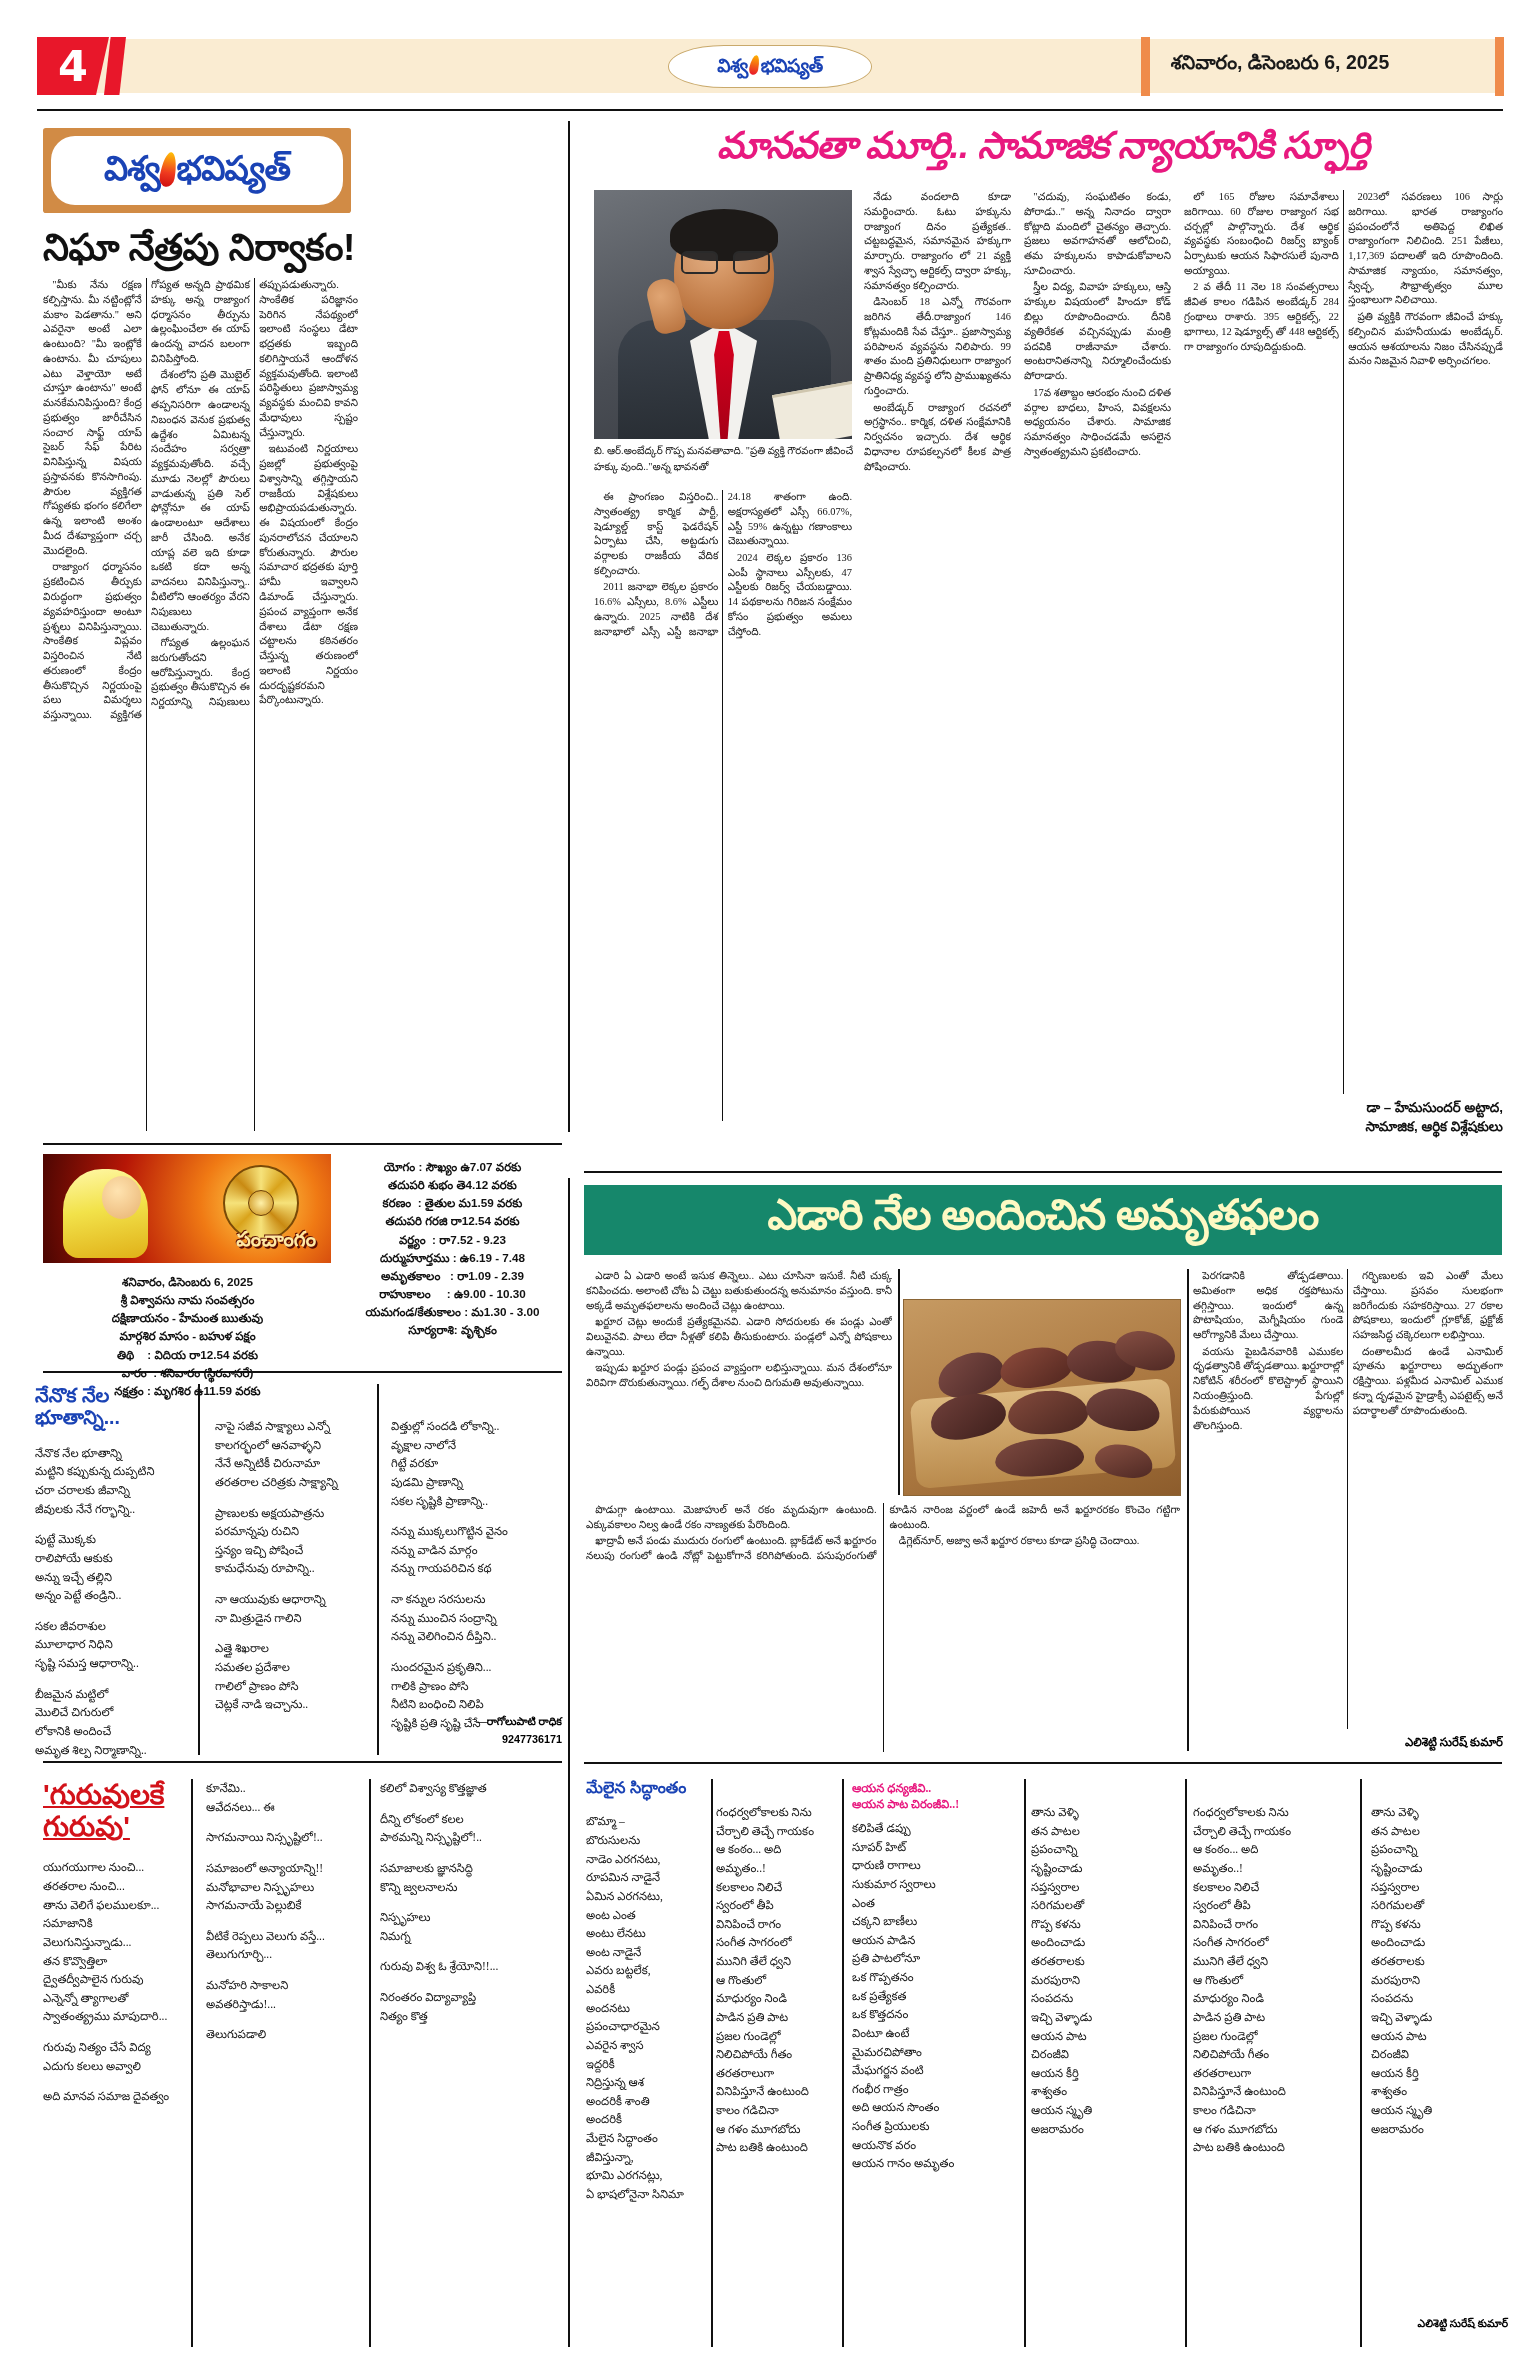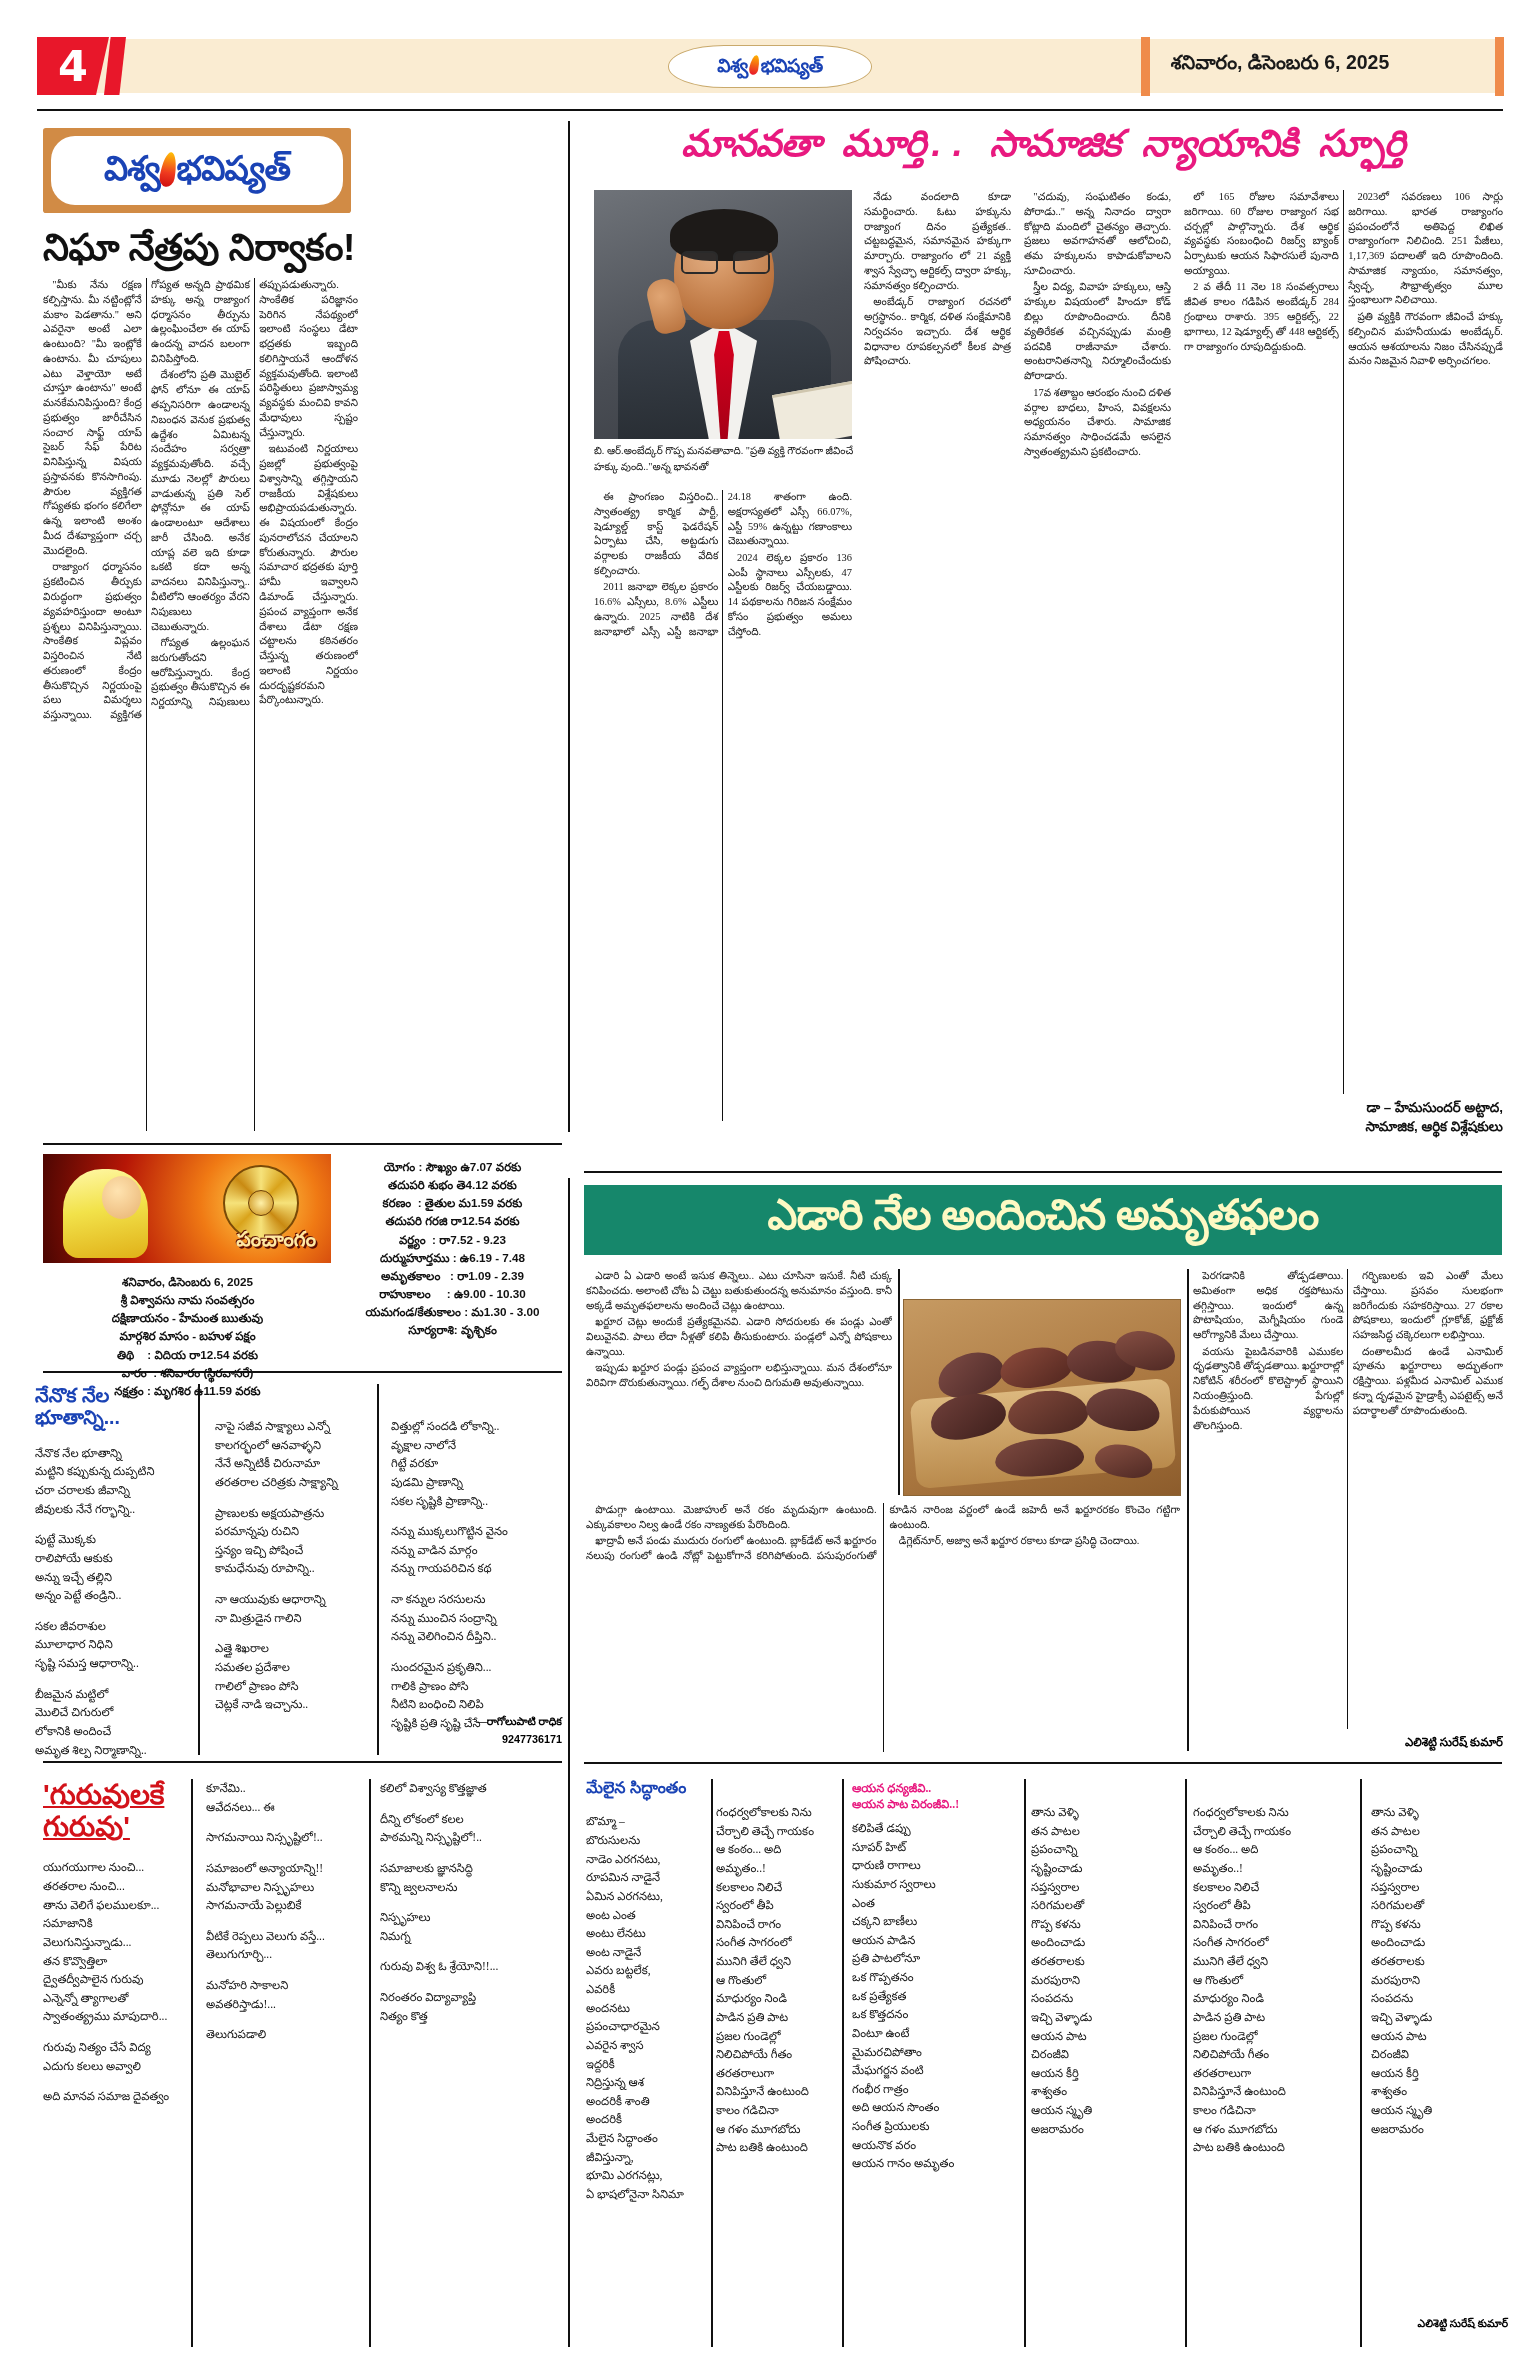--- a/index.html
+++ b/index.html
@@ -98,21 +98,21 @@
     text-align:justify; text-justify:inter-word;
     font-family:"Liberation Serif",serif;
     overflow:hidden;
   }
   .body-col p { margin-bottom:1.9px; text-indent:9.3px; }
 
   
   .pink-head {
     position:absolute; left:584px; top:126px; width:918px;
     font-size:37px; font-weight:bold; color:#e8197f; line-height:1.1;
-    font-family:Liberation Mono, monospace;
+    font-family:Liberation Sans, sans-serif;
     font-style:italic; letter-spacing:-0.9px; text-align:center;
   }
 
   
   .amb-photo {
     position:absolute; left:594px; top:190px; width:258px; height:249px;
     background:linear-gradient(160deg,#6f7379,#4a4e55 55%,#393c42);
     overflow:hidden;
   }
   .amb-head {
@@ -300,20 +300,21 @@
     <div class="amb-hair"></div>
     <div class="amb-glass"></div>
     <div class="amb-hand"></div>
     <div class="amb-book"></div>
   </div>
   <div class="tiny-col" id="amb-caption" style="left:594px; top:443px; width:260px; height:37px; font-size:10.2px;">బి. ఆర్.అంబేద్కర్ గొప్ప మనవతావాది. "ప్రతి వ్యక్తి గౌరవంగా జీవించే హక్కు వుంది.."అన్న భావనతో</div>
 
   <div class="body-col" id="amb-c1" style="left:590px; top:190px; width:0px;"></div>
   <div class="body-col" id="amb-col1" style="left:864px; top:190px; width:147px; height:932px;">
       <p>నేడు వందలాది కూడా సమర్థించారు. ఓటు హక్కును రాజ్యాంగ దినం ప్రత్యేకత.. చట్టబద్ధమైన, సమానమైన హక్కుగా మార్చారు. రాజ్యాంగం లో 21 వ్యక్తి శ్వాస స్వేచ్ఛా ఆర్టికల్స్ ద్వారా హక్కు, సమానత్వం కల్పించారు.</p>
+      <p>డిసెంబర్ 18 ఎన్నో గౌరవంగా జరిగిన తేదీ.రాజ్యాంగ 146 కోట్లమందికి సేవ చేస్తూ.. ప్రజాస్వామ్య పరిపాలన వ్యవస్థను నిలిపారు. 99 శాతం మంది ప్రతినిధులుగా రాజ్యాంగ ప్రాతినిధ్య వ్యవస్థ లోని ప్రాముఖ్యతను గుర్తించారు.</p>
       <p>అంబేడ్కర్ రాజ్యాంగ రచనలో అగ్రస్థానం.. కార్మిక, దళిత సంక్షేమానికి నిర్వచనం ఇచ్చారు. దేశ ఆర్థిక విధానాల రూపకల్పనలో కీలక పాత్ర పోషించారు.</p>
     </div>
   <div class="body-col" id="amb-col2" style="left:1024px; top:190px; width:147px; height:932px;">
       <p>"చదువు, సంఘటితం కండు, పోరాడు.." అన్న నినాదం ద్వారా కోట్లాది మందిలో చైతన్యం తెచ్చారు. ప్రజలు అవగాహనతో ఆలోచించి, తమ హక్కులను కాపాడుకోవాలని సూచించారు.</p>
       <p>స్త్రీల విద్య, వివాహ హక్కులు, ఆస్తి హక్కుల విషయంలో హిందూ కోడ్ బిల్లు రూపొందించారు. దీనికి వ్యతిరేకత వచ్చినప్పుడు మంత్రి పదవికి రాజీనామా చేశారు. అంటరానితనాన్ని నిర్మూలించేందుకు పోరాడారు.</p>
       <p>17వ శతాబ్దం ఆరంభం నుంచి దళిత వర్గాల బాధలు, హింస, వివక్షలను అధ్యయనం చేశారు. సామాజిక సమానత్వం సాధించడమే అసలైన స్వాతంత్య్రమని ప్రకటించారు.</p>
     </div>
   <div class="body-col" id="amb-col3" style="left: 594px; top: 490px; width: 258px; height: 631px; column-count: 2; column-gap: 9.3px; column-rule: 0.9px solid rgb(17, 17, 17);">
       <p>ఈ ప్రాంగణం విస్తరించి.. స్వాతంత్య్ర కార్మిక పార్టీ, షెడ్యూల్డ్ కాస్ట్ ఫెడరేషన్ ఏర్పాటు చేసి, అట్టడుగు వర్గాలకు రాజకీయ వేదిక కల్పించారు.</p>
       <p>2011 జనాభా లెక్కల ప్రకారం 16.6% ఎస్సీలు, 8.6% ఎస్టీలు ఉన్నారు. 2025 నాటికి దేశ జనాభాలో ఎస్సీ ఎస్టీ జనాభా 24.18 శాతంగా ఉంది. అక్షరాస్యతలో ఎస్సీ 66.07%, ఎస్టీ 59% ఉన్నట్టు గణాంకాలు చెబుతున్నాయి.</p>

